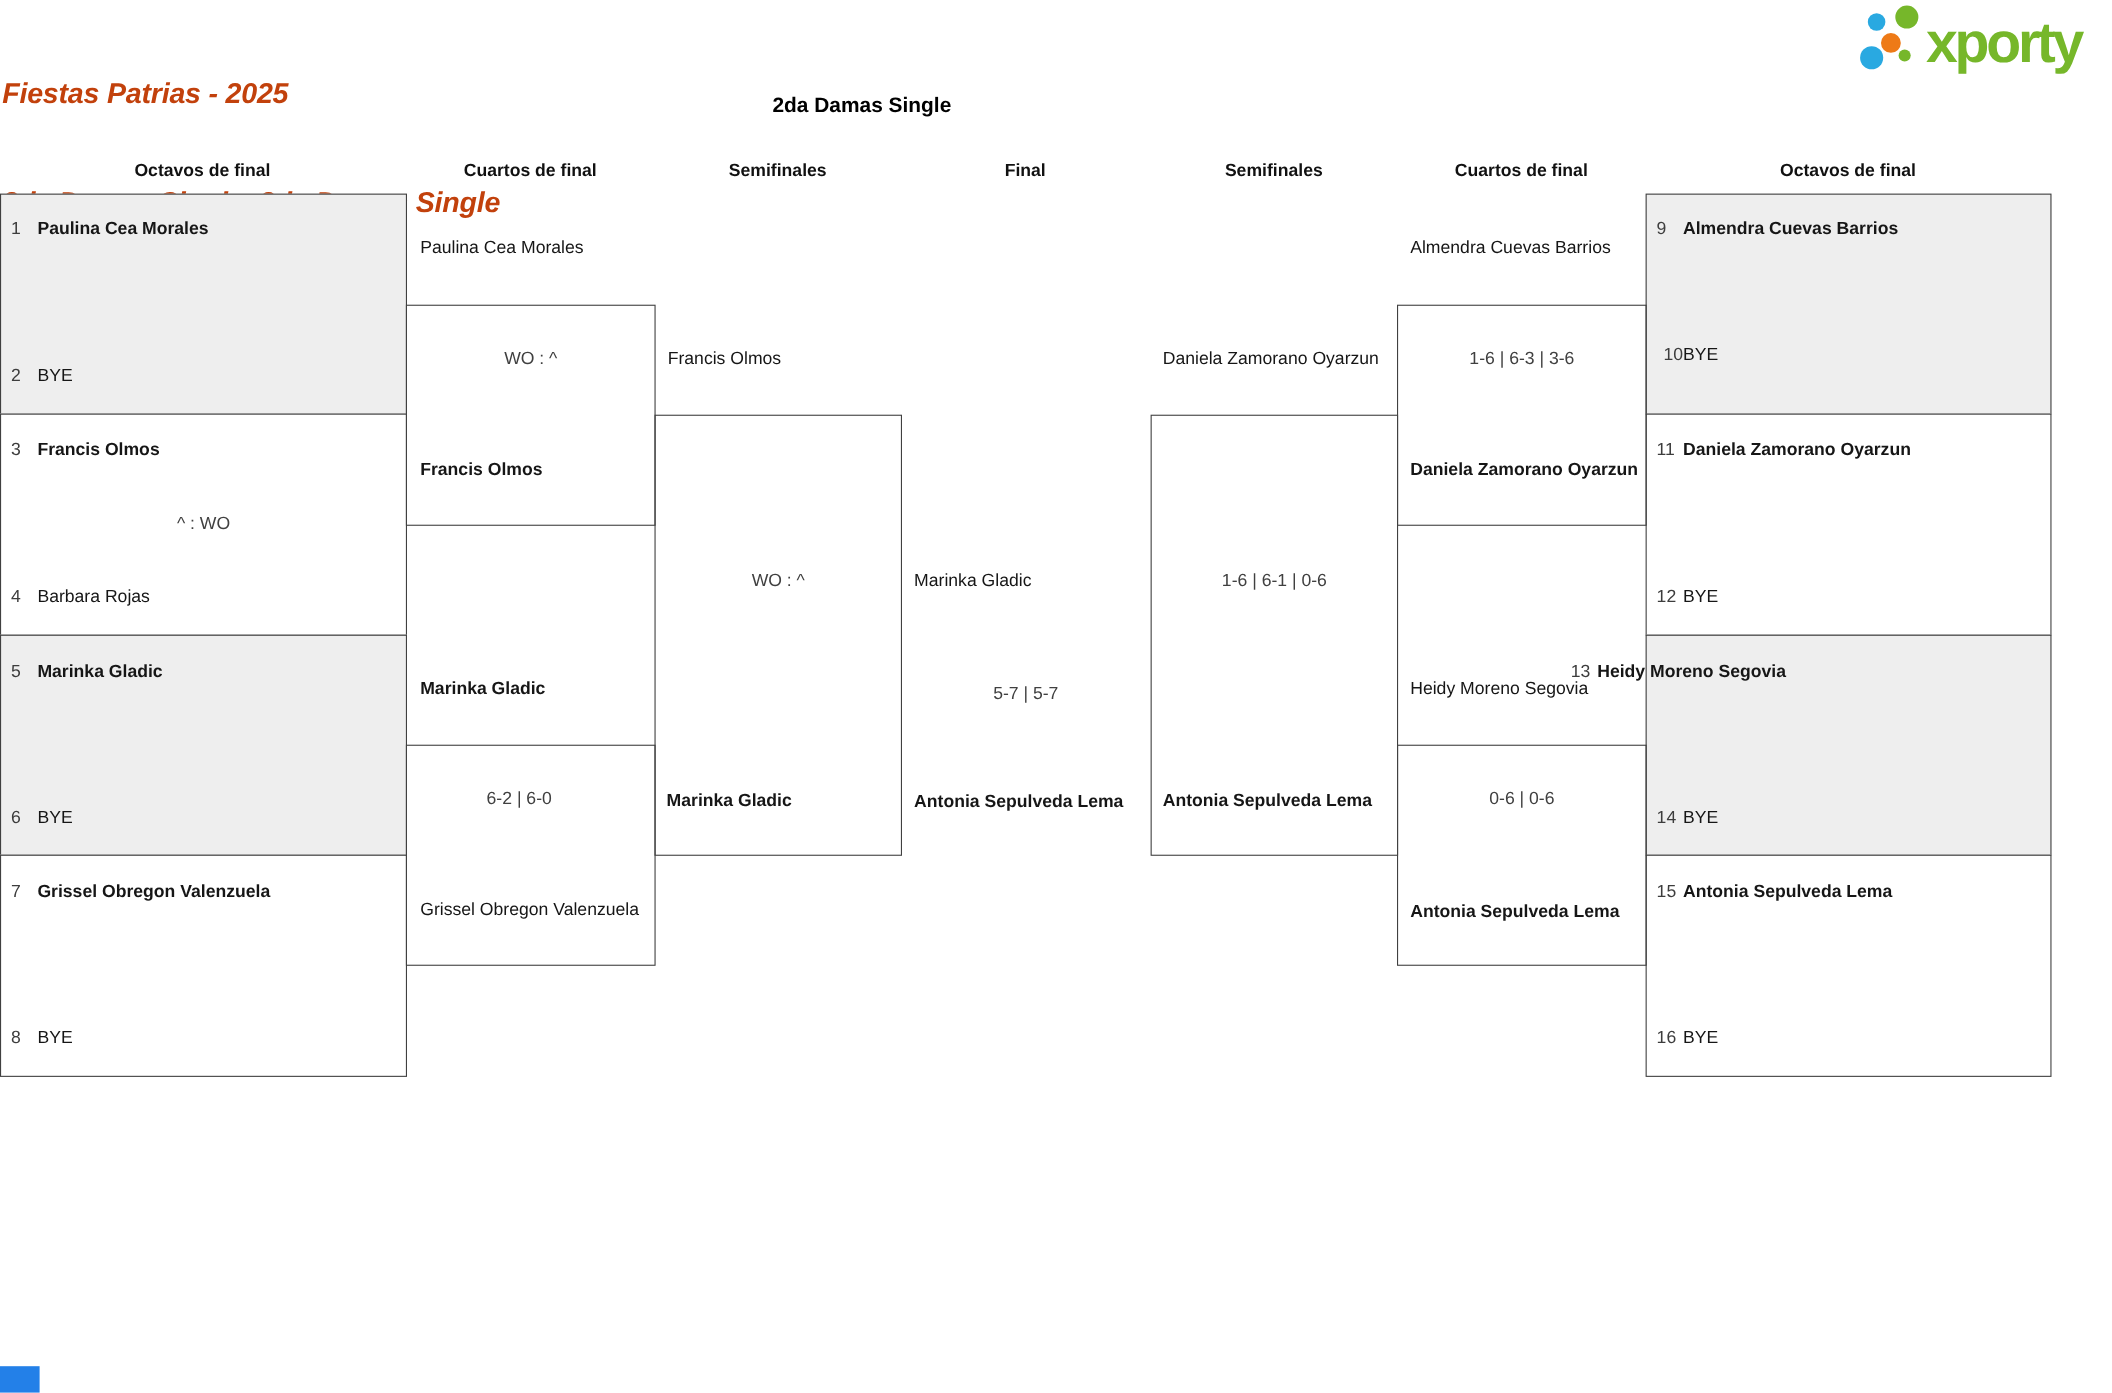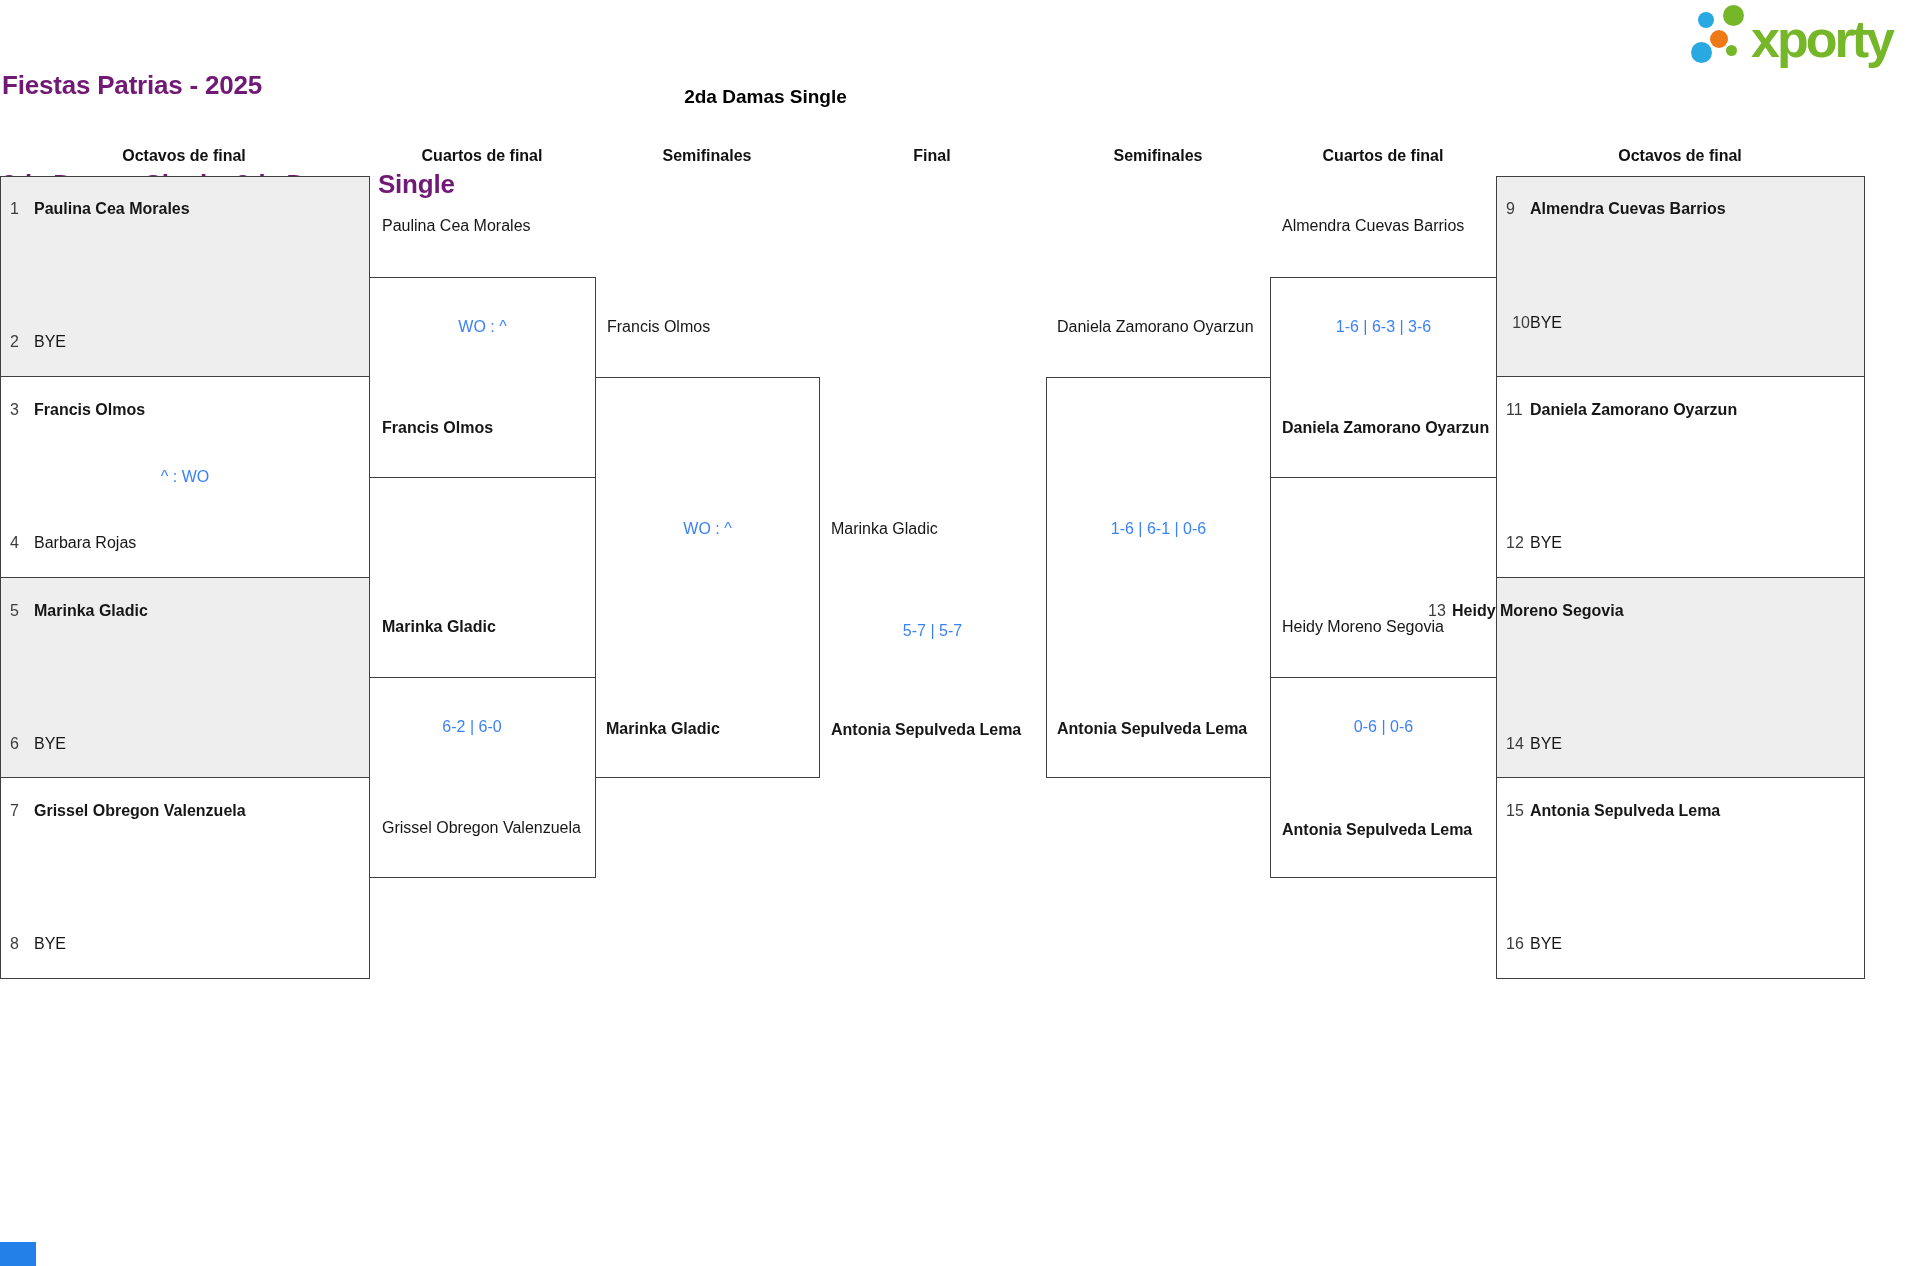--- a/index.html
+++ b/index.html
@@ -1,31 +1,31 @@
 <!DOCTYPE html>
 <html><head>
 <meta charset="utf-8">
 <style>
   html,body{margin:0;padding:0;background:#ffffff;}
   body{width:1920px;height:1266px;position:relative;overflow:hidden;
        font-family:"Liberation Sans", sans-serif;color:#1b1b1b;}
   #bracket{position:absolute;inset:0;}
   .abs{position:absolute;}
-  .title{font-size:26px;font-weight:700;line-height:33px;color:#701a75;letter-spacing:-0.2px;white-space:pre;}
-  .subtitle{left:0;top:86px;width:1531px;text-align:center;font-size:19px;font-weight:700;color:#000;}
+  .title{font-size:26px;font-weight:700;line-height:33px;color:#c2410c;letter-spacing:-0.2px;white-space:pre;font-style:italic;}
+  .subtitle{left:0;top:86px;width:1531px;text-align:center;font-size:19px;font-weight:700;color:#000;padding-left:18px;}
   .hdr{top:146px;transform:translateX(-50%);font-size:16px;font-weight:700;color:#111;white-space:nowrap;line-height:20px;}
   .obox{box-sizing:border-box;border:1px solid #404040;background:#ffffff;}
   .obox.shade{background:#eeeeee;}
   .mbox{box-sizing:border-box;border:1px solid #404040;background:transparent;}
   .row{height:26px;line-height:26px;display:flex;align-items:center;font-size:16px;white-space:nowrap;}
   .row .num{display:inline-block;width:24px;flex:0 0 24px;color:#3d3d3d;font-weight:400;}
   .row .pname{color:#161616;font-weight:400;}
   .name{height:26px;line-height:26px;font-size:16px;color:#161616;white-space:nowrap;font-weight:400;}
   .clip{overflow:hidden;}
-  .score{height:26px;line-height:26px;font-size:16px;color:#3b82f6;text-align:center;white-space:nowrap;}
+  .score{height:26px;line-height:26px;font-size:16px;color:#404040;text-align:center;white-space:nowrap;}
   .bold{font-weight:700;}
   .bold .pname{font-weight:700;}
   .logo-text{font-size:52px;font-weight:700;letter-spacing:-3px;line-height:52px;}
   .dot{border-radius:50%;}
   .corner{background:#2380e8;}
 </style>
 </head>
 <body>
 
 <div id="bracket">

